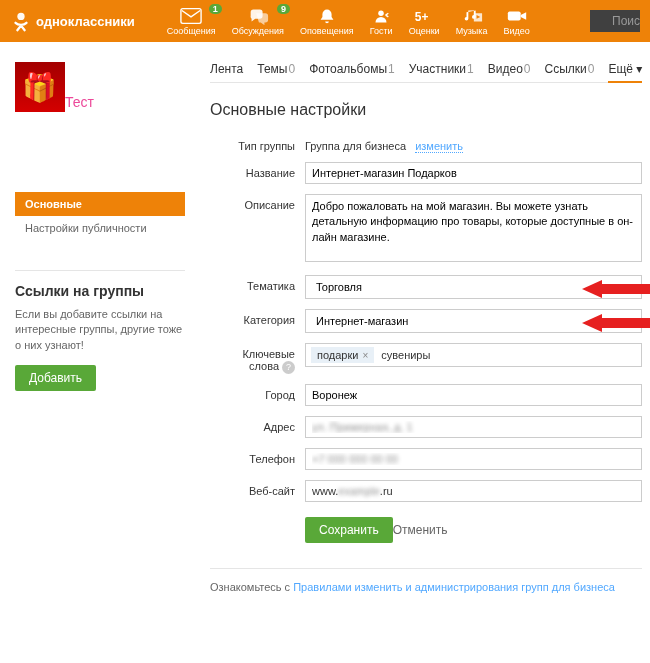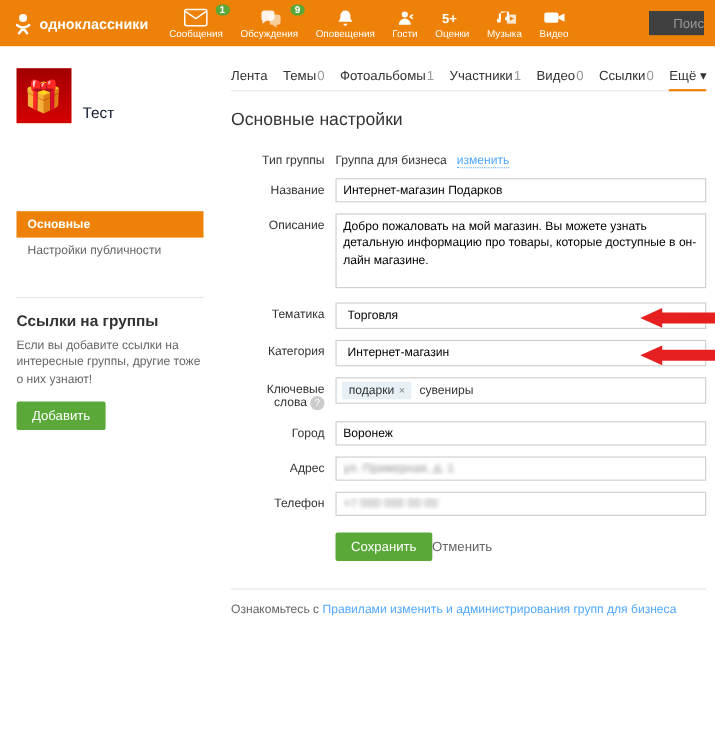--- a/index.html
+++ b/index.html
@@ -1,30 +1,30 @@
 <!DOCTYPE html>
 <html><head>
 <meta charset="utf-8">
 <style>
 * { box-sizing: border-box; margin: 0; padding: 0; }
 body { font-family: Arial, sans-serif; font-size: 12px; color: #333; background: #fff; width: 650px; }
 .header { background: #ee8208; height: 42px; display: flex; align-items: center; color: #fff; padding: 0 10px; }
-.logo-area { display: flex; align-items: center; margin-right: 11px; }
+.logo-area { display: flex; align-items: center; margin-right: 24px; }
 .logo-icon { width: 22px; height: 22px; margin-right: 4px; }
 .logo-text { font-weight: bold; font-size: 13px; color: #fff; }
 .nav-item { display: flex; flex-direction: column; align-items: center; padding: 0 8px; font-size: 9px; position: relative; cursor: pointer; }
 .nav-icon { width: 22px; height: 18px; margin-bottom: 1px; }
 .badge { position: absolute; top: -3px; right: 2px; background: #59a838; color: #fff; border-radius: 8px; font-size: 9px; padding: 0 4px; font-weight: bold; }
 .search-box { background: #404040; color: #999; padding: 4px 22px; margin-left: auto; font-size: 12px; width: 50px; overflow: hidden; }
 .content { padding: 20px 15px 10px 15px; display: flex; gap: 25px; }
 .left-col { width: 170px; flex-shrink: 0; }
 .right-col { flex: 1; }
 .group-header { display: flex; align-items: flex-end; margin-bottom: 20px; }
 .group-avatar { width: 50px; height: 50px; background: linear-gradient(#a30000,#d40000); display: flex; align-items: center; justify-content: center; font-size: 28px; }
-.group-name { color: #0f172a; font-size: 14px; margin-left: 10px; padding-bottom: 2px; }
+.group-name { color: #ec4899; font-size: 14px; padding-bottom: 2px; }
 .side-menu { margin-top: 80px; }
 .side-item { display: block; padding: 6px 10px; font-size: 11px; cursor: pointer; }
 .side-item.active { background: #ee8208; color: #fff; font-weight: bold; }
 .side-item.normal { color: #666; }
 .links-section { margin-top: 30px; border-top: 1px solid #e5e5e5; padding-top: 12px; }
 .links-title { font-size: 14px; font-weight: bold; margin-bottom: 8px; }
 .links-desc { font-size: 11px; color: #666; line-height: 1.4; margin-bottom: 12px; }
 .btn-green { background: #59a838; color: #fff; border: none; padding: 6px 14px; font-size: 12px; cursor: pointer; border-radius: 2px; }
 .tabs { display: flex; gap: 14px; border-bottom: 1px solid #e5e5e5; padding-bottom: 6px; margin-bottom: 18px; font-size: 12px; }
 .tab { color: #333; cursor: pointer; white-space: nowrap; }
@@ -205,20 +205,26 @@
     <div class="form-row">
       <div class="form-label">Адрес</div>
       <div class="form-value"><input type="text" class="blur" value="ул. Примерная, д. 1" style=""></div>
     </div>
 
     <div class="form-row">
       <div class="form-label">Телефон</div>
       <div class="form-value"><input type="text" class="blur" value="+7 000 000 00 00" style=""></div>
     </div>
 
+    <div class="form-row">
+      <div class="form-label">Веб-сайт</div>
+      <div class="form-value">
+          <div style="border:1px solid #ccc;padding:4px 6px;font-size:11px"><span>www.</span><span class="blur">example</span><span>.ru</span></div>
+        </div>
+    </div>
 
     <div class="form-actions">
       <button class="btn-green">Сохранить</button>
       <span class="cancel-link">Отменить</span>
     </div>
 
     <div class="footer">
       <span>Ознакомьтесь с </span><a href="#">Правилами изменить и администрирования групп для бизнеса</a>
     </div>
   </div>

